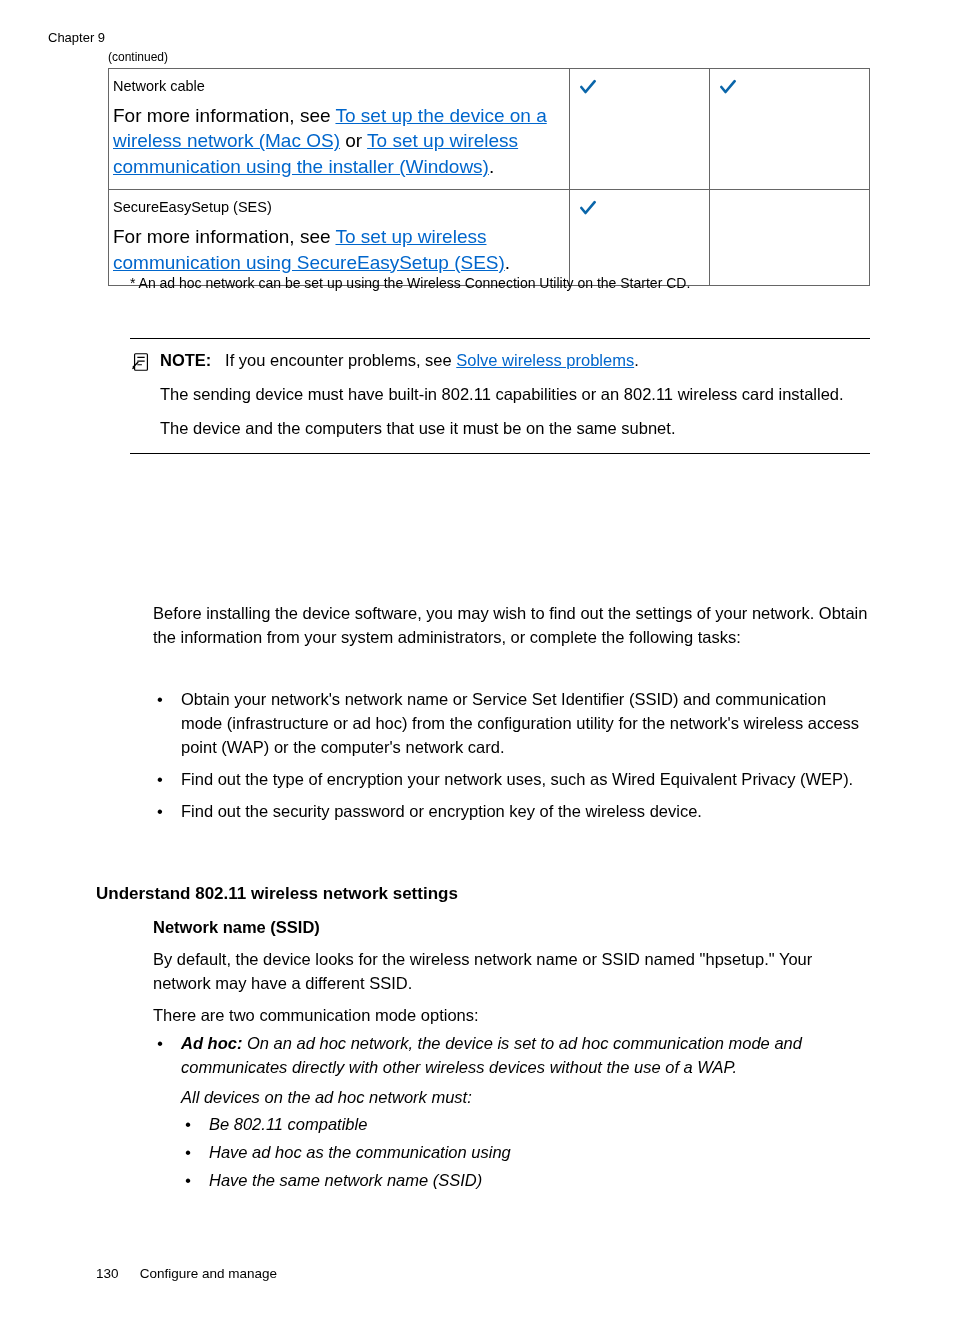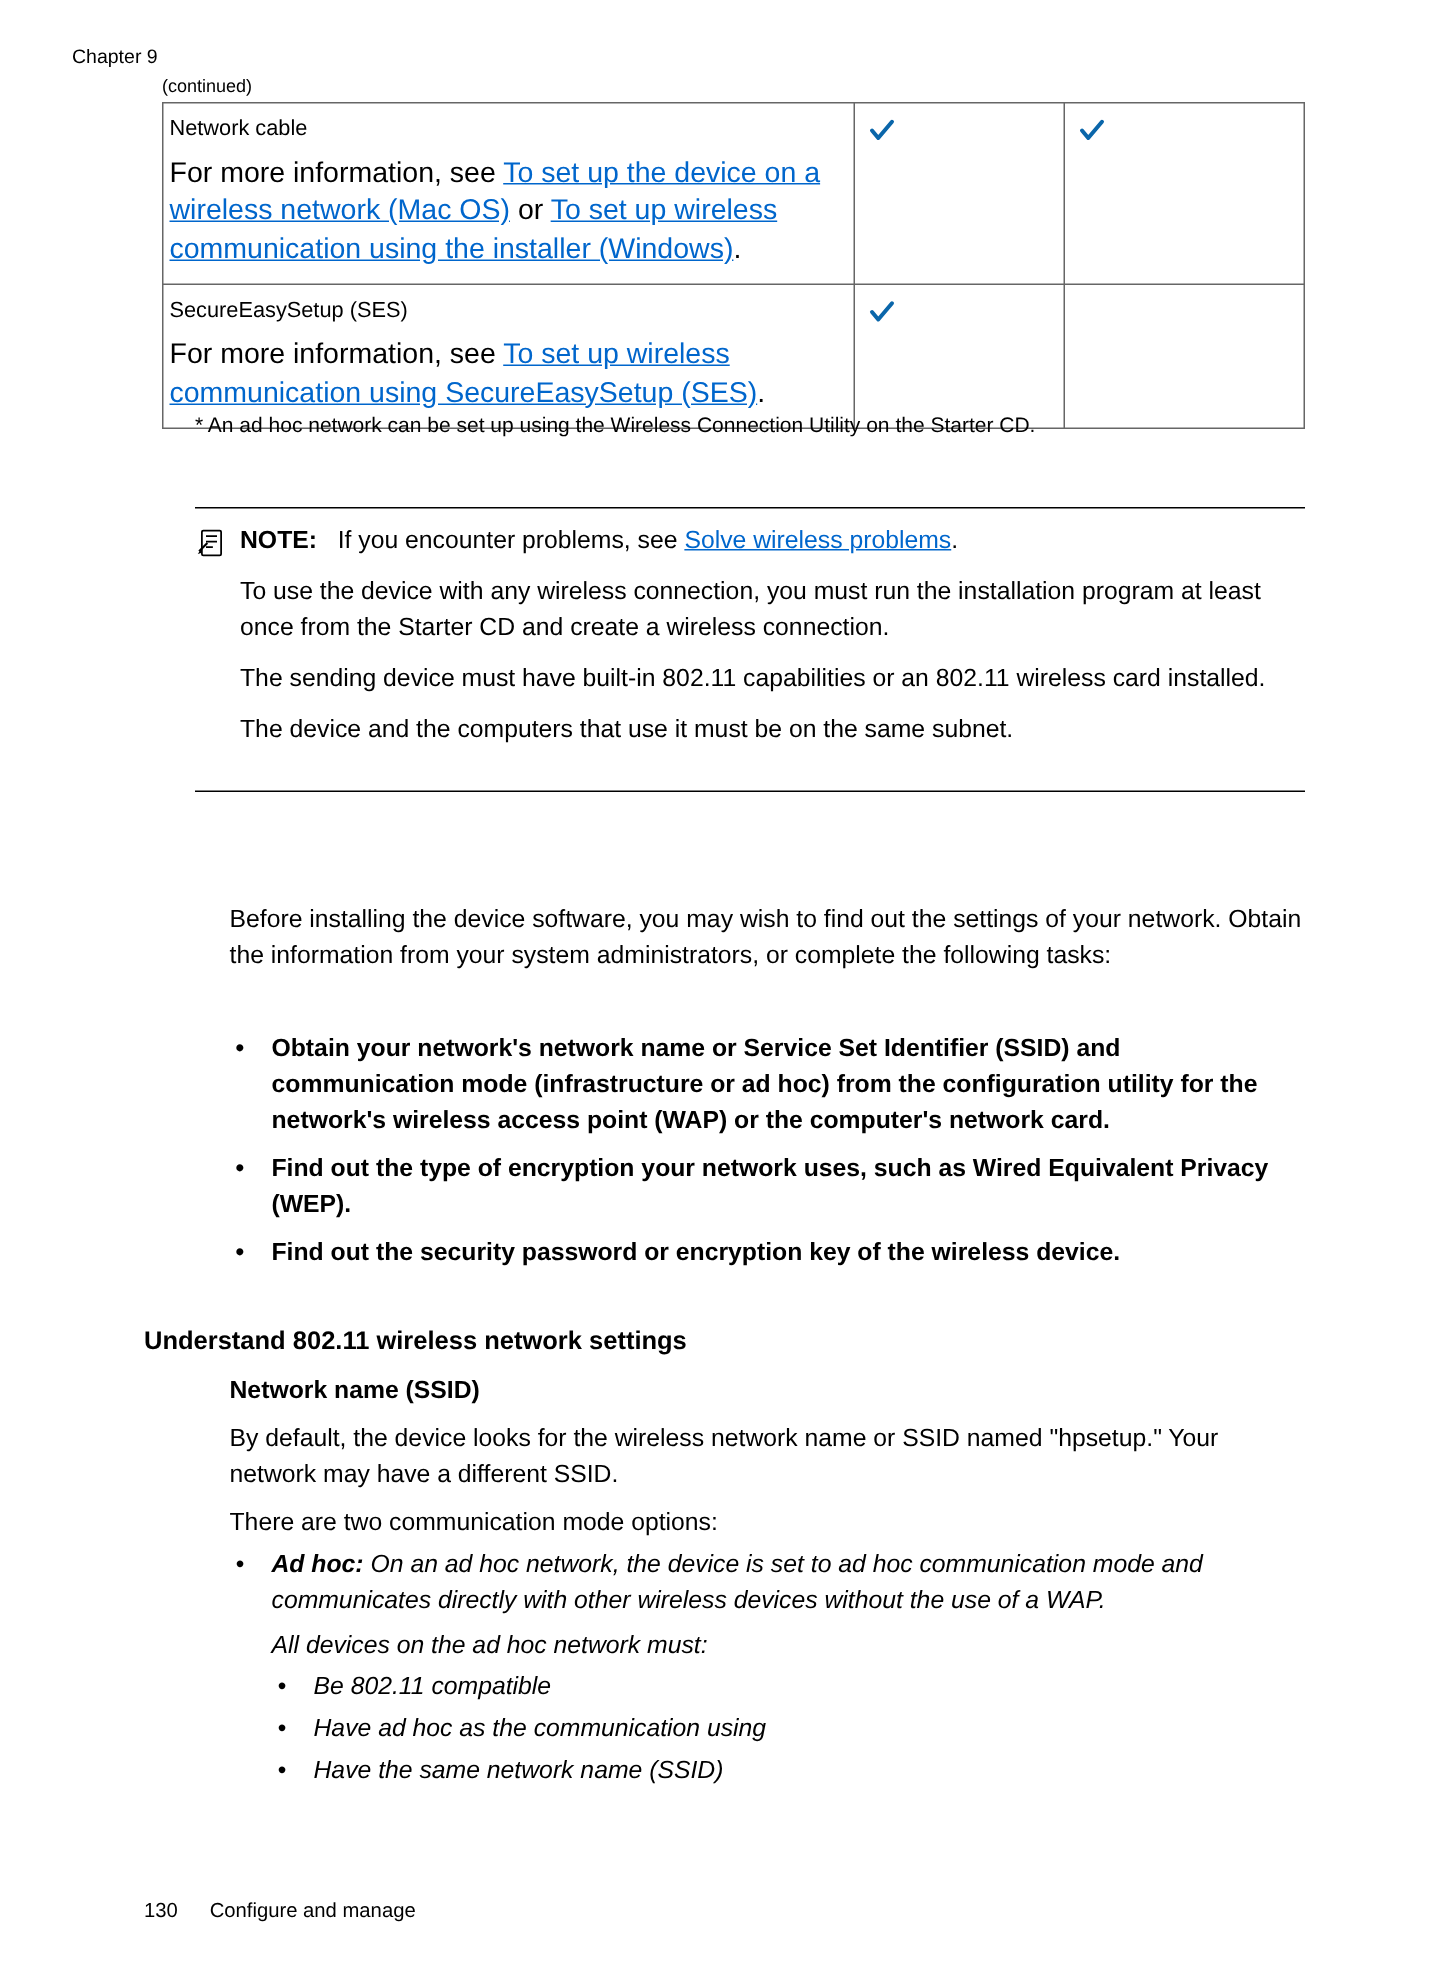--- a/index.html
+++ b/index.html
@@ -36,42 +36,42 @@
     position: absolute; top: 274px; left: 130px;
     width: 740px;
     font-size: 14px;
     line-height: 1.4;
   }
   .note-box {
     position: absolute; top: 338px; left: 130px;
     width: 740px;
     border-top: 1px solid #000;
     border-bottom: 1px solid #000;
-    padding: 10px 0 28px 0;
+    padding: 10px 0 12px 0;
   }
   .note-row { position: relative; }
   .note-icon { position: absolute; left: 0; top: 2px; width: 22px; }
   .note-text { margin-left: 30px; font-size: 16.5px; line-height: 1.45; }
   .note-label { font-weight: bold; }
   .note-p { margin-left: 30px; margin-top: 10px; font-size: 16.5px; line-height: 1.45; }
   .before {
     position: absolute; top: 602px; left: 153px;
     width: 718px;
     font-size: 16.5px;
     line-height: 1.45;
   }
   ul.bullets {
     position: absolute; left: 153px;
     width: 718px;
     list-style: none;
     font-size: 16.5px;
     line-height: 1.45;
   }
   ul.bullets.top1 { top: 688px; }
-  ul.bullets > li { position: relative; padding-left: 28px; margin-bottom: 8px; font-weight: bold; }
+  ul.bullets > li { position: relative; padding-left: 28px; margin-bottom: 8px; }
   ul.bullets > li::before { content: "•"; position: absolute; left: 4px; top: 0; }
   .h2 {
     position: absolute; left: 96px;
     font-size: 17px; font-weight: bold;
   }
   .h2.u1 { top: 884px; }
   .h3 { font-size: 16.5px; font-weight: bold; }
   .section {
     position: absolute; left: 153px;
     width: 718px;
@@ -153,21 +153,20 @@
         <path d="M8 7h8M8 11h8M8 15h5" stroke="#000" stroke-width="1.3"></path>
         <path d="M3 18 L9 12" stroke="#000" stroke-width="1.6"></path>
         <path d="M2 20 L4 17 L5 19 Z" fill="#000"></path>
       </svg>
     </span>
     <div class="note-text">
       <span class="note-label">NOTE:</span>
       <span>&nbsp;&nbsp;</span><span>If you encounter problems, see </span><a class="link" href="#">Solve wireless problems</a><span>.</span>
     </div>
   </div>
-  <div class="note-p">To use the device with any wireless connection, you must run the installation program at least once from the Starter CD and create a wireless connection.</div>
   <div class="note-p">The sending device must have built-in 802.11 capabilities or an 802.11 wireless card installed.</div>
   <div class="note-p">The device and the computers that use it must be on the same subnet.</div>
 </div>
 
 <div class="before">Before installing the device software, you may wish to find out the settings of your network. Obtain the information from your system administrators, or complete the following tasks:</div>
 
 <ul class="bullets top1">
   <li>Obtain your network's network name or Service Set Identifier (SSID) and communication mode (infrastructure or ad hoc) from the configuration utility for the network's wireless access point (WAP) or the computer's network card.</li>
   <li>Find out the type of encryption your network uses, such as Wired Equivalent Privacy (WEP).</li>
   <li>Find out the security password or encryption key of the wireless device.</li>

